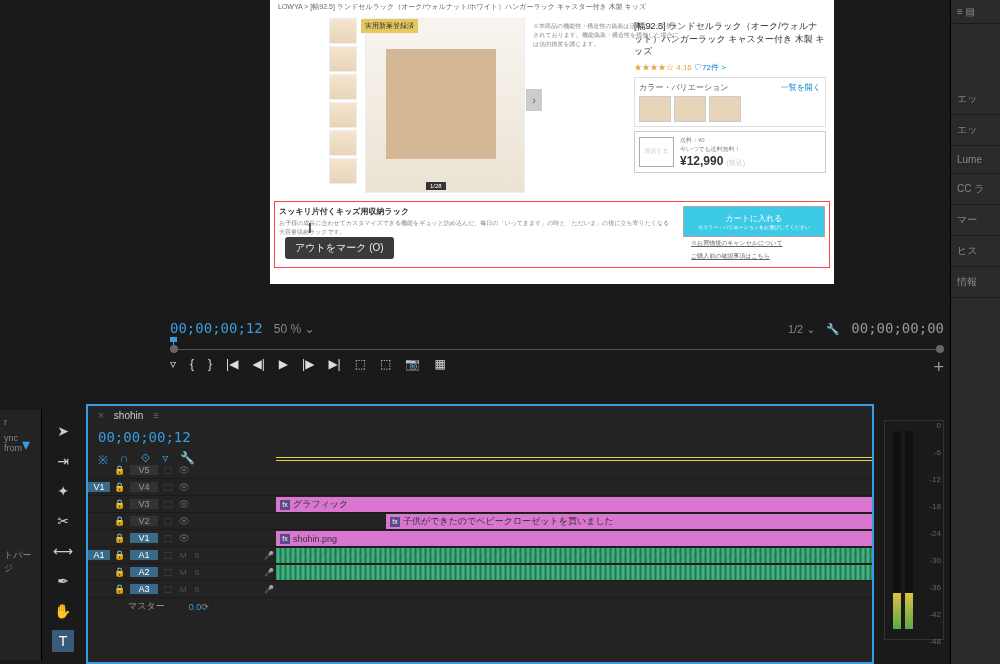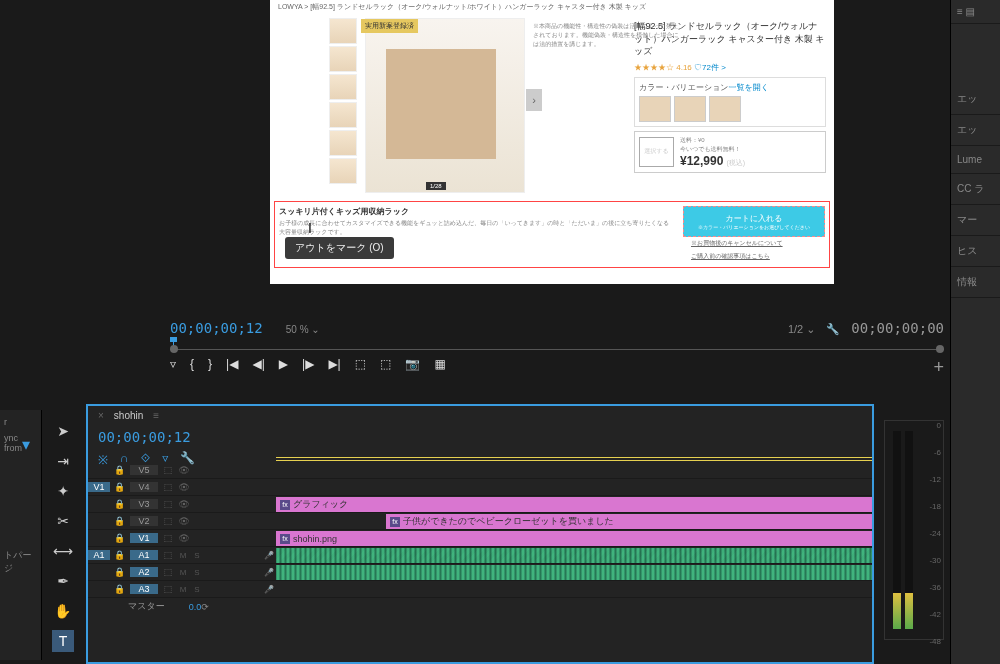--- a/index.html
+++ b/index.html
@@ -17,21 +17,21 @@
 .product-area { display: flex; padding: 4px; gap: 8px; }
 .thumbnails { display: flex; flex-direction: column; gap: 2px; margin-left: 55px; }
 .thumb { width: 28px; height: 26px; background: linear-gradient(#f5e6d0, #e8d4b8); border: 1px solid #eee; }
 .main-image { width: 160px; height: 175px; background: linear-gradient(#f8f4ef, #ebe3d4); border: 1px solid #eee; position: relative; }
 .main-image .furniture { position: absolute; top: 30px; left: 20px; width: 110px; height: 110px; background: #d4b896; }
 .product-info { flex: 1; padding: 4px; }
 .product-title { font-size: 9px; color: #333; line-height: 1.4; }
 .rating { color: #e8a33c; font-size: 8px; margin: 4px 0; }
 .rating .count { color: #0088cc; }
 .variation-section { border: 1px solid #ddd; padding: 4px; margin: 4px 0; }
-.variation-label { font-size: 8px; color: #555; display: flex; }
+.variation-label { font-size: 8px; color: #555; display: flex; justify-content: space-between; }
 .variation-thumbs { display: flex; gap: 3px; margin-top: 3px; }
 .var-thumb { width: 32px; height: 26px; background: #e8d4b8; border: 1px solid #ccc; }
 .price-box { border: 1px solid #ccc; padding: 4px; margin: 4px 0; display: flex; gap: 6px; align-items: center; }
 .price-box .select-btn { width: 35px; height: 30px; border: 1px solid #aaa; font-size: 6px; display: flex; align-items: center; justify-content: center; }
 .price-value { font-size: 12px; font-weight: bold; color: #333; }
 .shipping-info { font-size: 6px; color: #888; }
 .bottom-section { border: 1px solid #ff4444; margin: 4px; padding: 4px; display: flex; gap: 8px; }
 .desc-area { flex: 1; font-size: 8px; color: #333; }
 .desc-title { font-weight: bold; margin-bottom: 2px; }
 .desc-sub { font-size: 6px; color: #888; }
@@ -40,21 +40,21 @@
 .notes-area { font-size: 6px; color: #666; padding: 2px 8px; text-decoration: underline; }
 
 
 .tooltip { position: absolute; left: 285px; top: 237px; background: #3a3a3a; color: #eee; padding: 4px 10px; font-size: 10px; border-radius: 3px; z-index: 10; }
 .cursor-mark { position: absolute; left: 308px; top: 220px; color: #000; font-size: 14px; }
 
 
 .transport-bar { position: absolute; left: 170px; top: 320px; right: 56px; height: 65px; }
 .timecode-row { display: flex; justify-content: space-between; align-items: center; }
 .timecode-left { color: #3a9ce0; font-size: 14px; font-family: monospace; }
-.zoom-select { color: #888; margin-left: 20px; font-size: 10px; }
+.zoom-select { color: #888; margin-left: 8px; font-size: 12px; }
 .res-select { color: #888; font-size: 11px; }
 .timecode-right { color: #999; font-size: 14px; font-family: monospace; }
 .wrench-icon { color: #999; margin: 0 8px; }
 .mini-scrubber { width: 100%; height: 14px; position: relative; margin: 3px 0; }
 .mini-scrubber-track { position: absolute; left: 0; right: 0; top: 10px; height: 1px; background: #555; }
 .mini-scrubber-dot { position: absolute; left: 0; top: 6px; width: 8px; height: 8px; border-radius: 50%; background: #666; }
 .mini-scrubber-dot.end { left: auto; right: 0; }
 .mini-playhead { position: absolute; left: 3px; top: 0; width: 1px; height: 12px; background: #3a9ce0; }
 .mini-playhead::before { content: ""; position: absolute; top: -2px; left: -3px; width: 7px; height: 5px; background: #3a9ce0; }
 .playback-controls { display: flex; justify-content: center; gap: 14px; margin-top: 4px; color: #ddd; font-size: 12px; }

